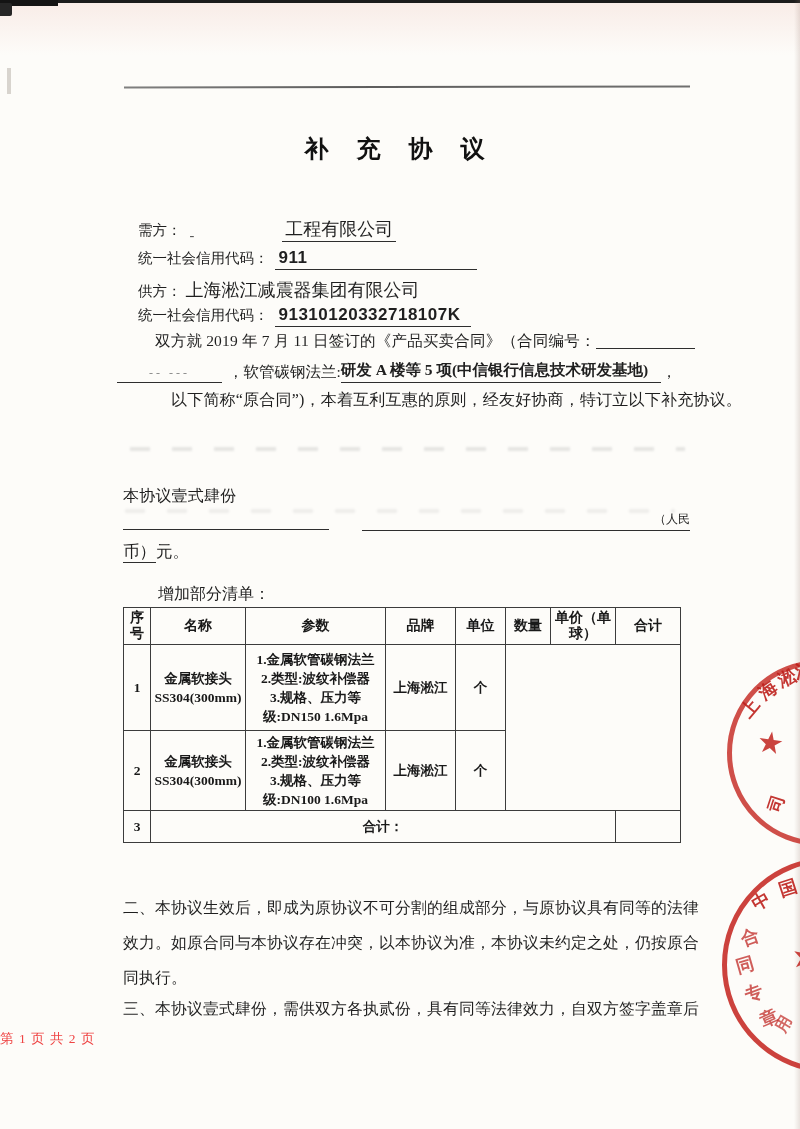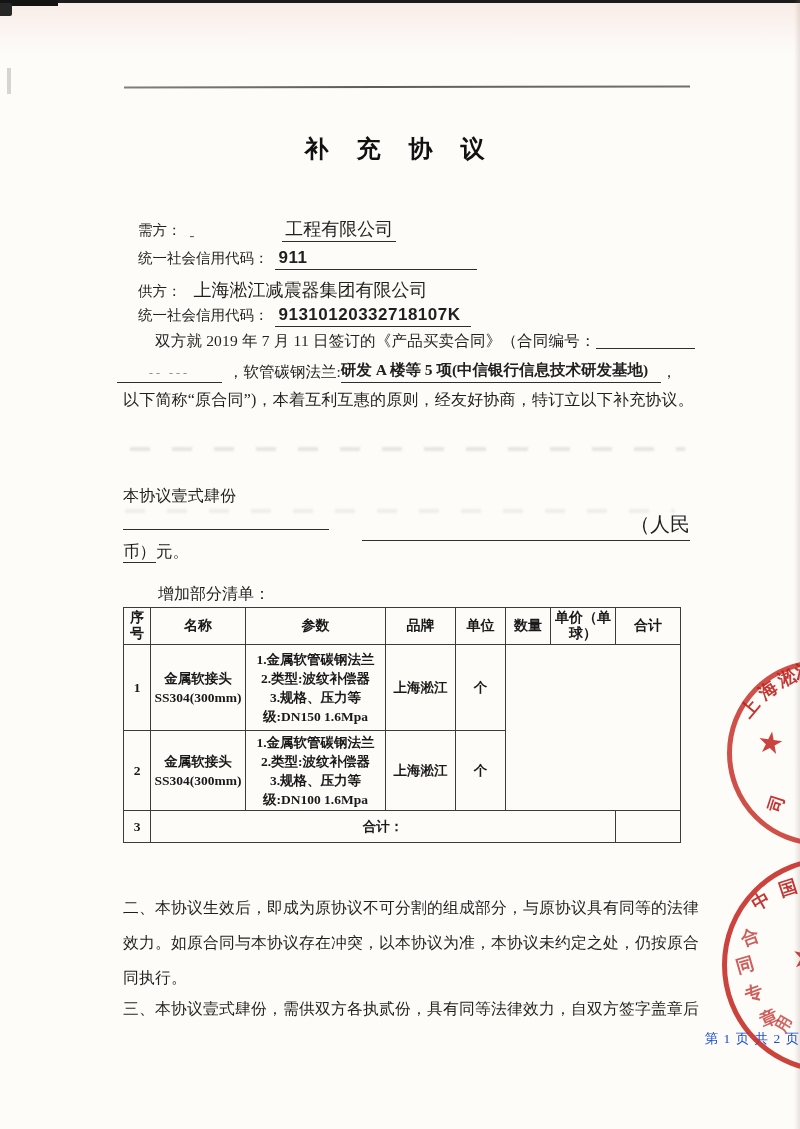--- a/index.html
+++ b/index.html
@@ -24,21 +24,21 @@
   .smudge{height:4px;filter:blur(1px);background:repeating-linear-gradient(90deg,rgba(110,110,110,.45) 0 20px,transparent 20px 42px);}
 
   
   .title{left:0;top:133px;width:800px;text-align:center;font-size:24px;font-weight:700;letter-spacing:11px;color:#111;}
   .pline{font-size:14.5px;white-space:nowrap;}
   .big{font-size:18px;}
   .bodyline{left:123px;width:572px;font-size:16px;white-space:nowrap;letter-spacing:.2px;}
   .flexline{display:flex;align-items:flex-end;}
   .fill{flex:1;border-bottom:1.5px solid #2e2e2e;margin-bottom:3px;min-width:10px;}
   .clause{left:123px;width:580px;font-size:15.8px;white-space:nowrap;letter-spacing:.2px;}
-  .footer{left:0;top:1030px;width:800px;text-align:right;font-size:13.5px;letter-spacing:1px;color:#1d4ed8;}
+  .footer{left:0;top:1030px;width:800px;text-align:left;font-size:13.5px;letter-spacing:1px;color:#ef4444;}
 
   
   table.items{border-collapse:collapse;table-layout:fixed;width:557px;}
   .items th,.items td{
     border:1px solid #3c3c3c;padding:1px 2px;
     font-size:13.5px;font-weight:600;text-align:center;vertical-align:middle;
     color:#191919;overflow:hidden;
   }
   .items thead tr{height:37px;}
   .items tr.r1{height:86px;}
@@ -82,49 +82,49 @@
 
   <div class="abs pline" style="left:138px;top:217px;">
     <span>需方：</span><span style="color:#555;position:relative;top:5px;left:8px;">-</span><span class="ul big" style="margin-left:96px;padding:0 3px 2px 3px;">工程有限公司</span>
   </div>
 
   <div class="abs pline" style="left:138px;top:248px;">
     <span>统一社会信用代码：</span><span class="ul sans" style="display:inline-block;width:198px;margin-left:6px;padding-left:4px;font-size:17px;letter-spacing:.5px;">911</span>
   </div>
 
   <div class="abs pline" style="left:138px;top:278px;">
-    <span>供方：</span><span class="big" style="margin-left:12px;">上海淞江减震器集团有限公司</span>
+    <span>供方：</span><span class="big" style="margin-left:4px;">上海淞江减震器集团有限公司</span>
   </div>
 
   <div class="abs pline" style="left:138px;top:305px;">
     <span>统一社会信用代码：</span><span class="ul sans" style="margin-left:6px;padding:0 10px 2px 4px;font-size:17px;letter-spacing:.5px;">91310120332718107K</span>
   </div>
 
   <div class="abs bodyline flexline" style="top:331px;font-size:15.5px;">
     <span style="padding-left:32px;">双方就 2019 年 7 月 11 日签订的《产品买卖合同》（合同编号：</span>
     <span class="fill"></span>
   </div>
 
   <div class="abs flexline" style="left:117px;top:360px;width:575px;font-size:15.5px;white-space:nowrap;">
     <span class="ul" style="display:inline-block;width:105px;text-align:center;color:#8a8a8a;font-size:12px;letter-spacing:3px;">-- ---</span>
     <span style="margin-left:6px;">，软管碳钢法兰:</span>
     <span class="ul" style="font-weight:700;font-size:15.5px;">研发 A 楼等 5 项(中信银行信息技术研发基地)</span>
     <span class="ul" style="display:inline-block;width:13px;"></span>
     <span>，</span>
   </div>
 
-  <div class="abs bodyline" style="top:390px;word-spacing:2px;">以下简称“原合同”)，本着互利互惠的原则，经友好协商，特订立以下补充协议。</div>
+  <div class="abs bodyline" style="top:390px;word-spacing:2px;margin-left:48px;">以下简称“原合同”)，本着互利互惠的原则，经友好协商，特订立以下补充协议。</div>
 
 
   <div class="abs smudge" style="left:130px;top:447px;width:555px;opacity:.35;"></div>
   <div class="abs bodyline" style="top:486px;">本协议壹式肆份</div>
   <div class="abs smudge" style="left:125px;top:509px;width:550px;opacity:.22;"></div>
 
   <div class="abs" style="left:123px;top:512px;width:206px;height:17px;border-bottom:1.5px solid #2e2e2e;"></div>
-  <div class="abs" style="left:362px;top:511px;width:328px;border-bottom:1.5px solid #2e2e2e;text-align:right;font-size:20px;padding-bottom:2px;">
+  <div class="abs" style="left:362px;top:511px;width:328px;border-bottom:1.5px solid #2e2e2e;text-align:right;font-size:12px;padding-bottom:2px;">
     <span>（人民</span>
   </div>
   <div class="abs" style="left:123px;top:541px;font-size:16.5px;">
     <span class="ul">币）</span><span>元。</span>
   </div>
 
   <div class="abs" style="left:158px;top:584px;font-size:16px;">增加部分清单：</div>
 
   <table class="items abs" style="left:123px;top:607px;">
     <colgroup>

